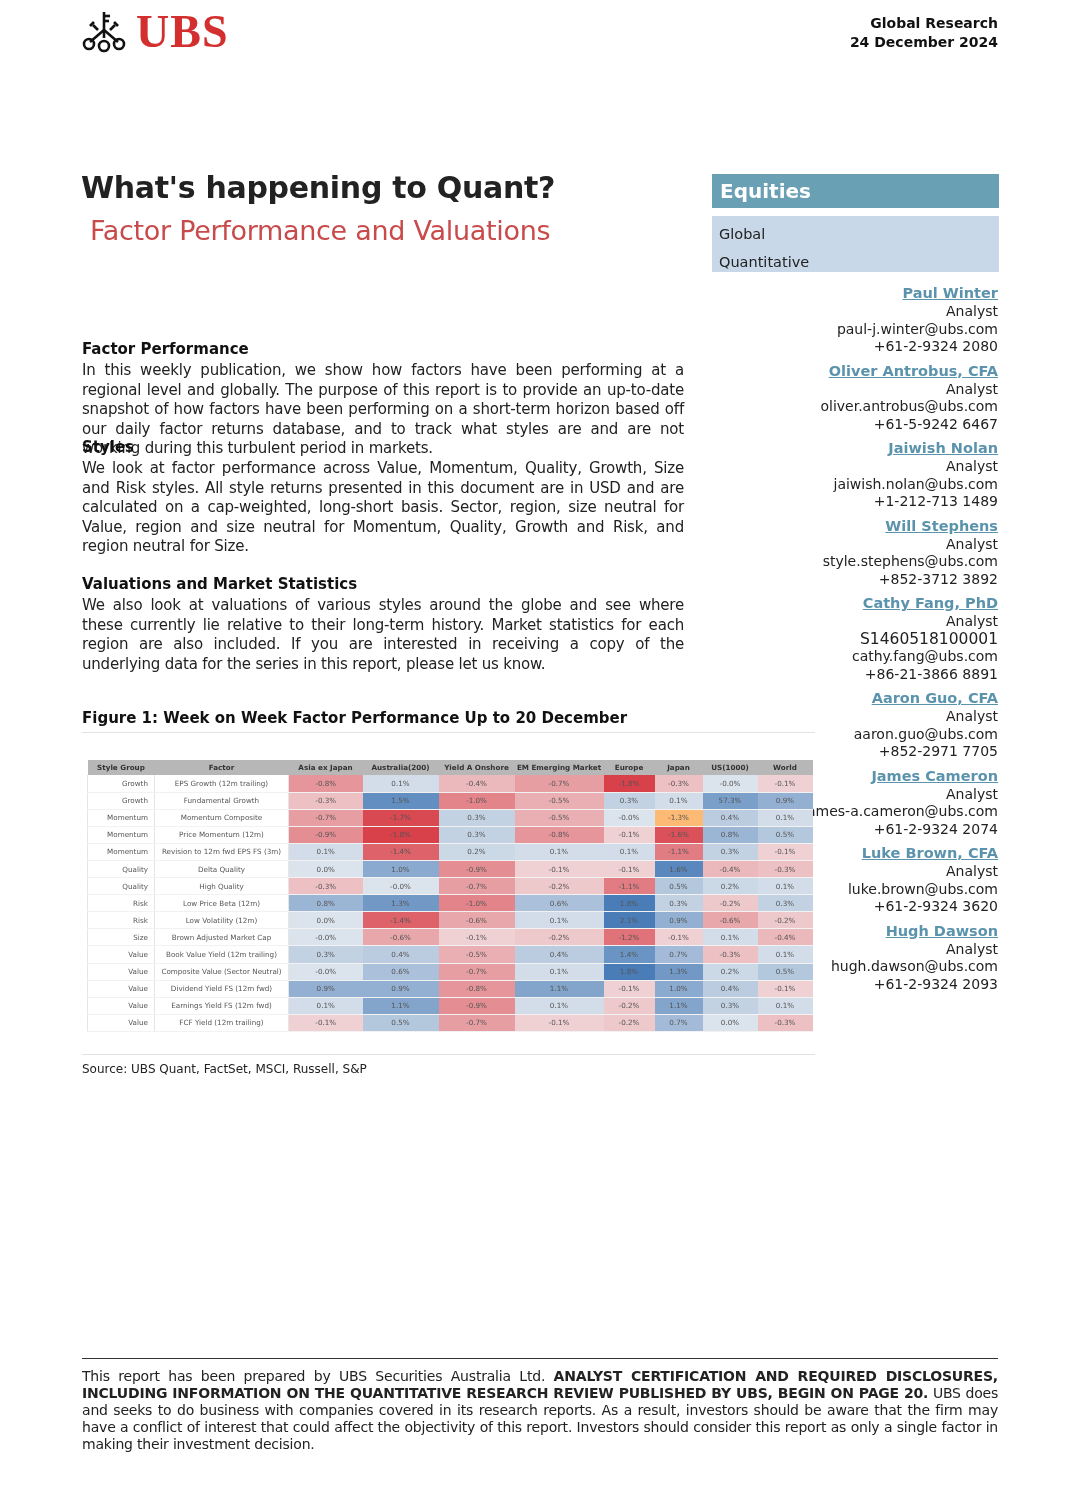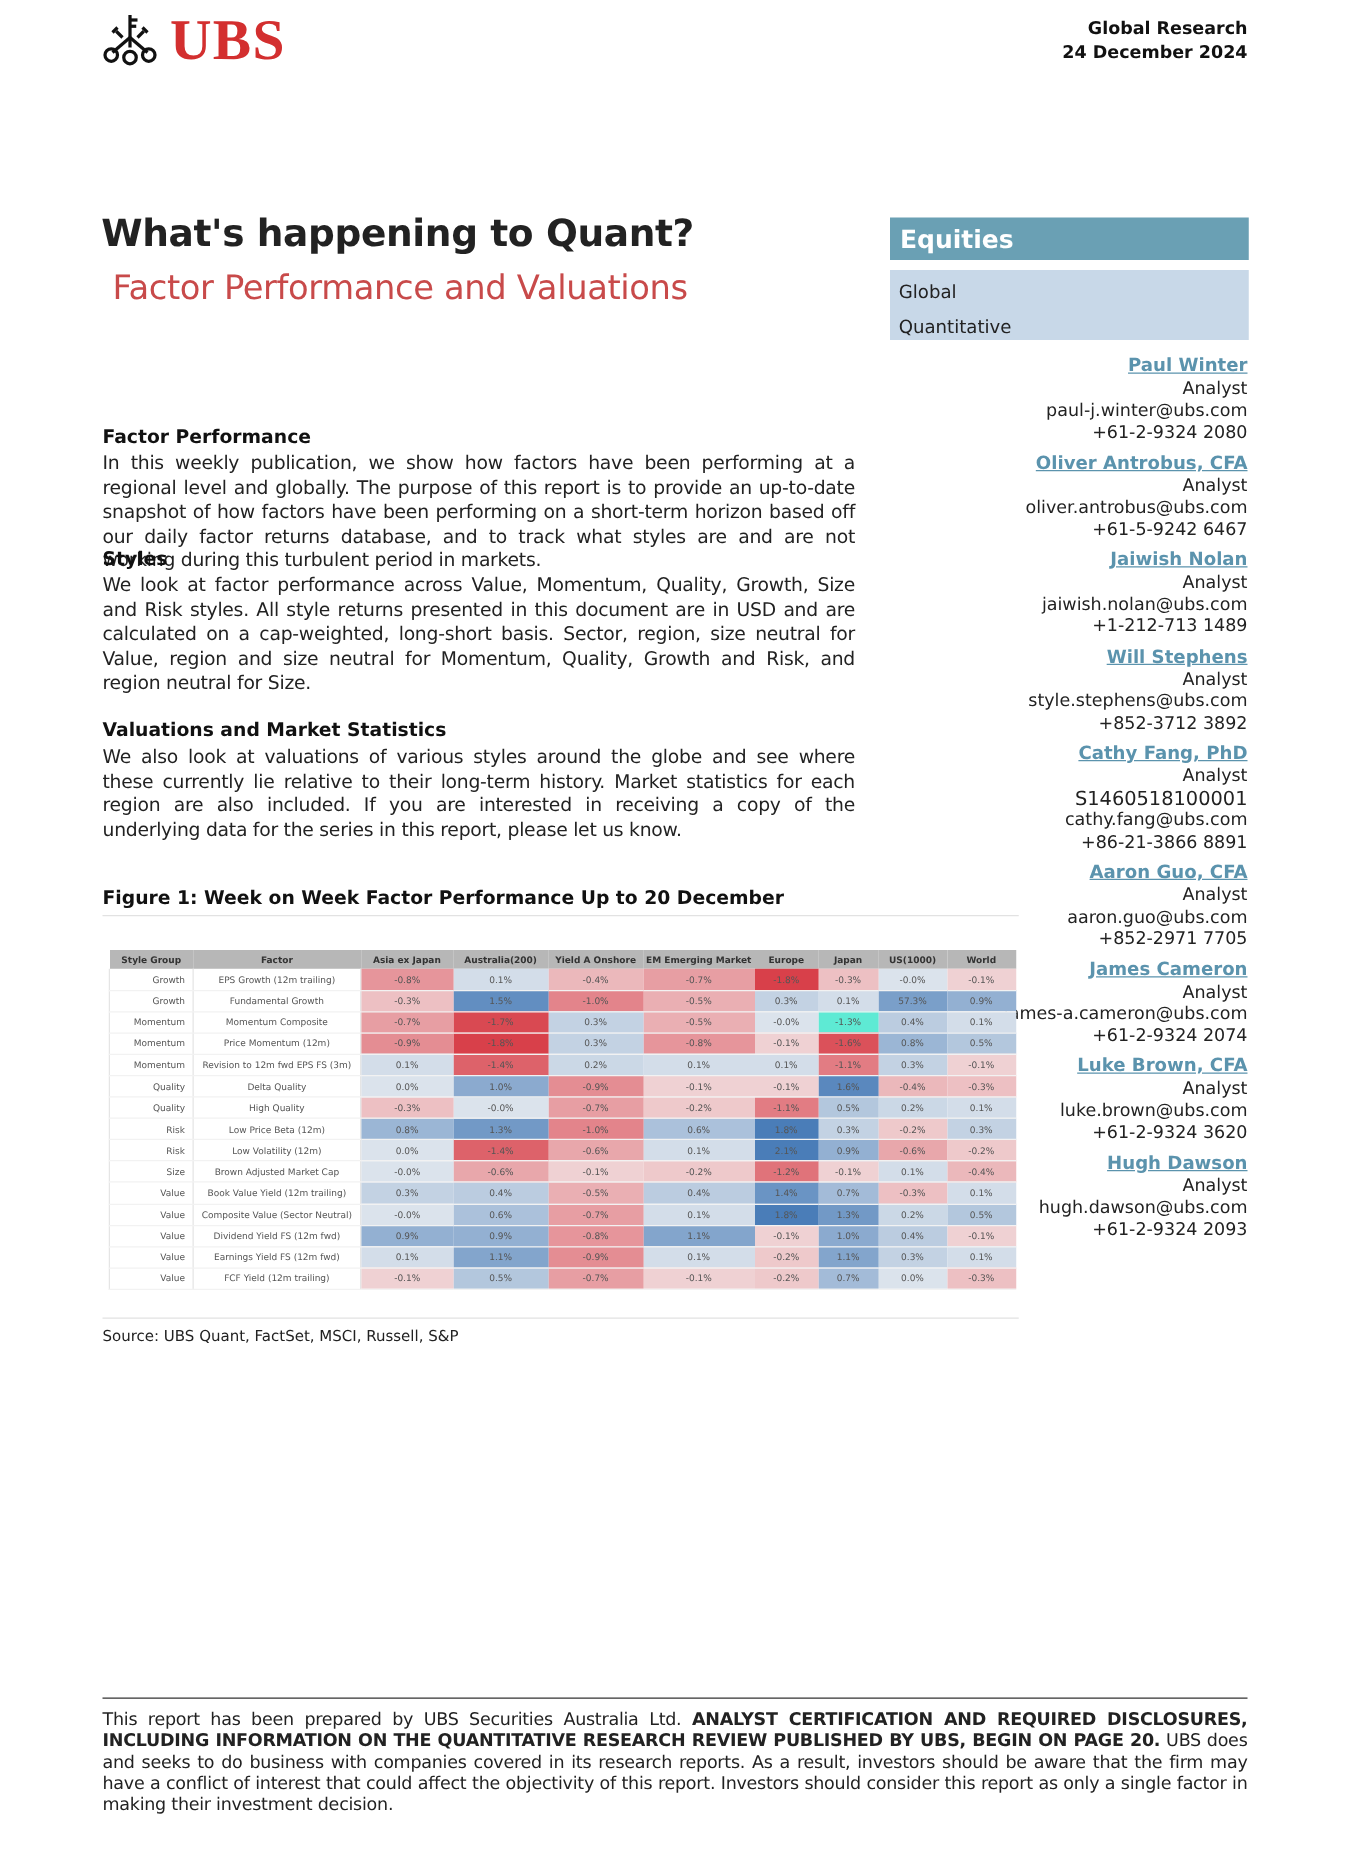--- a/index.html
+++ b/index.html
@@ -226,21 +226,21 @@
         <td style="background: rgb(147, 176, 210);">0.9%</td>
       </tr>
       <tr>
         <td class="sg">Momentum</td>
         <td class="fac">Momentum Composite</td>
         <td style="background: rgb(231, 158, 163);">-0.7%</td>
         <td style="background: rgb(217, 73, 82);">-1.7%</td>
         <td style="background: rgb(195, 210, 227);">0.3%</td>
         <td style="background: rgb(234, 175, 179);">-0.5%</td>
         <td style="background: rgb(219, 227, 236);">-0.0%</td>
-        <td style="background: #5eead4;">-1.3%</td>
+        <td style="background: #fdba74;">-1.3%</td>
         <td style="background: rgb(187, 204, 224);">0.4%</td>
         <td style="background: rgb(211, 221, 233);">0.1%</td>
       </tr>
       <tr>
         <td class="sg">Momentum</td>
         <td class="fac">Price Momentum (12m)</td>
         <td style="background: rgb(228, 141, 147);">-0.9%</td>
         <td style="background: rgb(216, 64, 74);">-1.8%</td>
         <td style="background: rgb(195, 210, 227);">0.3%</td>
         <td style="background: rgb(230, 149, 155);">-0.8%</td>

